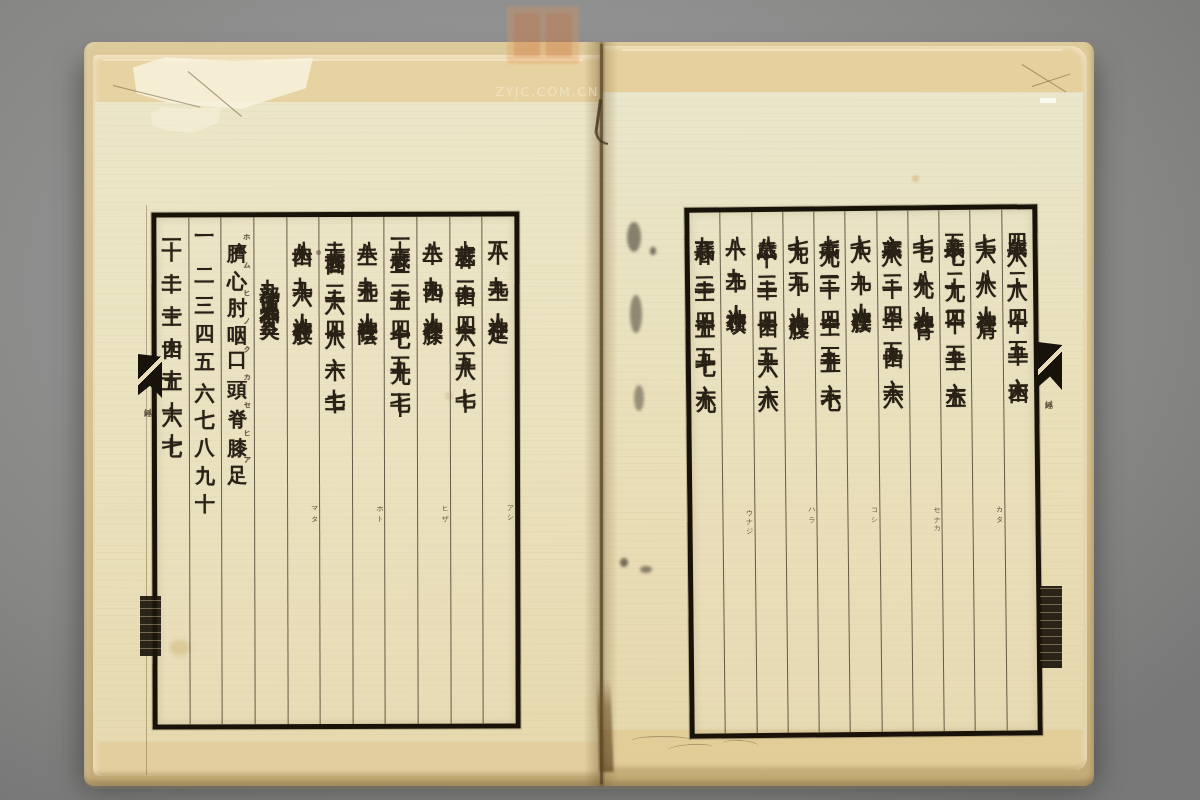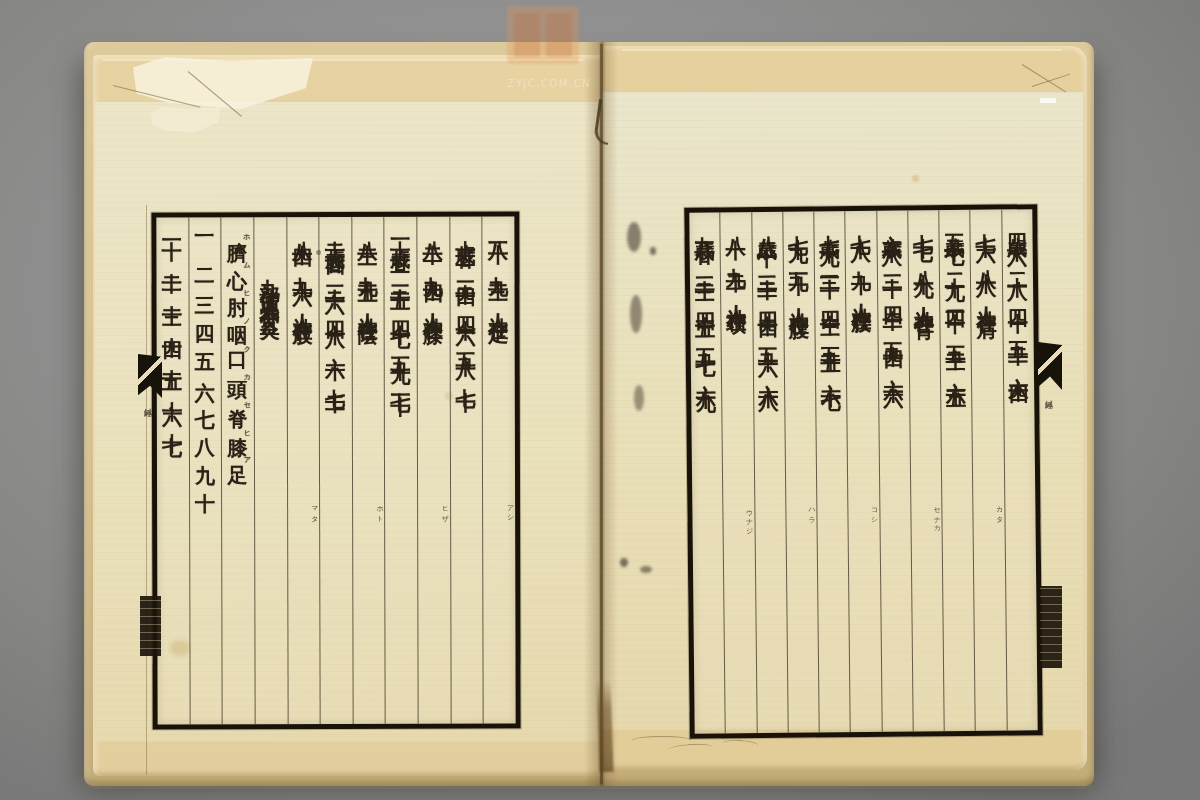--- a/index.html
+++ b/index.html
@@ -131,23 +131,23 @@
     position:relative;width:72px;height:58px;margin:0 auto;
     background:rgba(228,150,86,.55);border-radius:4px;filter:blur(1px);
   }
   .wm-seal:before,.wm-seal:after{
     content:"";position:absolute;top:7px;width:26px;height:44px;
     background:rgba(205,115,58,.6);
   }
   .wm-seal:before{left:7px;}
   .wm-seal:after{right:7px;}
   .wm-text{
-    margin-top:14px;text-align:right;
+    margin-top:20px;text-align:left;
     font-family:"DejaVu Sans", sans-serif;
-    font-size:10px;letter-spacing:1.5px;
+    font-size:13px;letter-spacing:1.5px;
     color:rgba(252,244,226,.8);filter:blur(.3px);
   }
 </style>
 </head>
 <body>
 
 <div id="scene">
 
   <div class="book-shadow"></div>
   <div class="stack"></div>

